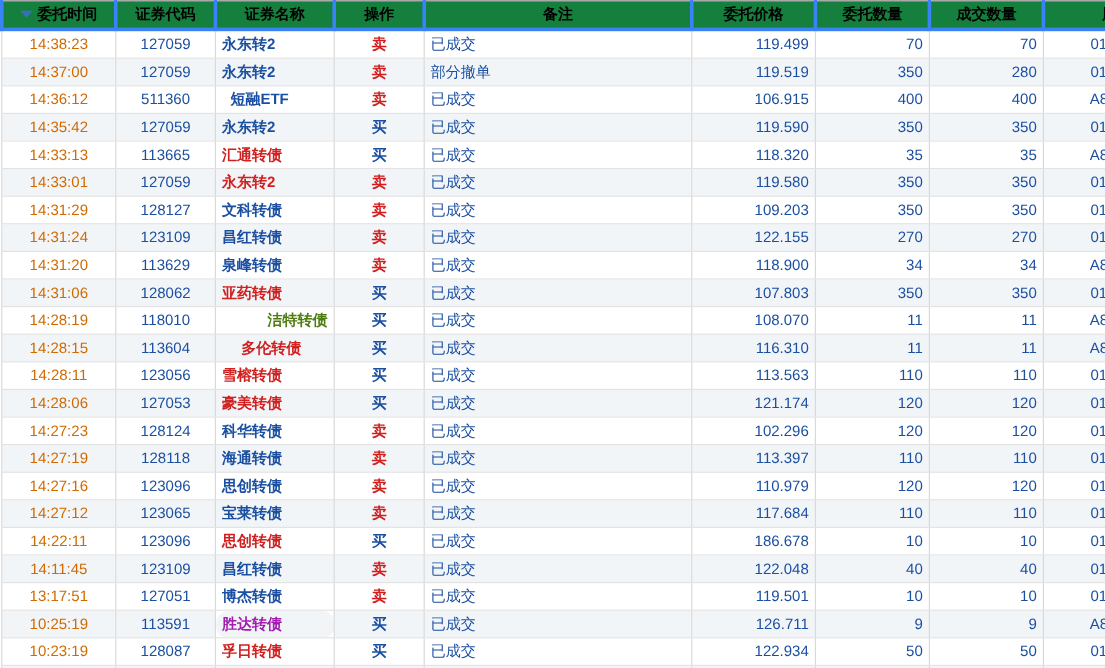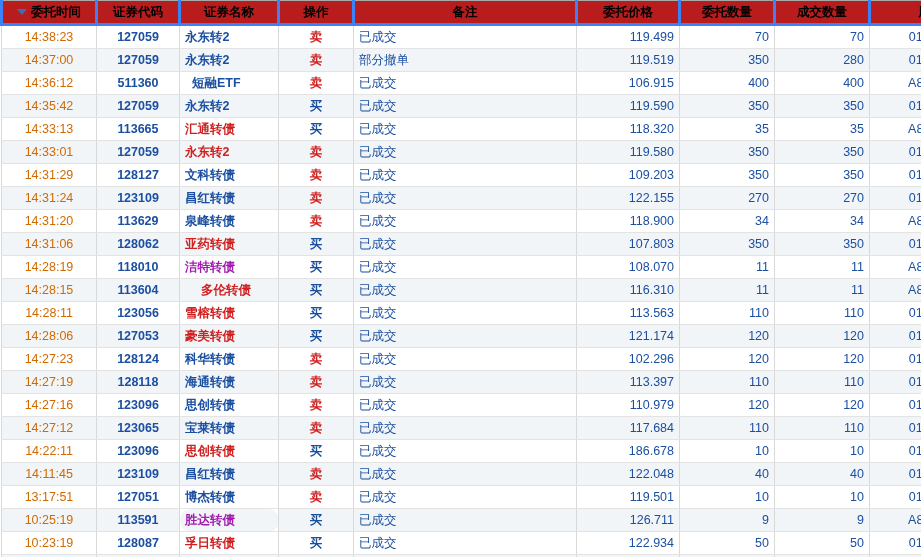--- a/index.html
+++ b/index.html
@@ -14,21 +14,21 @@
     width: 921px;
     height: 557px;
     overflow: hidden;
   }
   table.trade-table {
     border-collapse: collapse;
     width: 921px;
     table-layout: fixed;
   }
   table.trade-table th {
-    background: #b91c1c;
+    background: #15803d;
     border: 3px solid #3b82f6;
     border-top: 1px solid #a8a8a8;
     font-weight: bold;
     font-size: 12.5px;
     height: 22px;
     color: #000;
     padding: 0 4px;
     text-align: center;
     white-space: nowrap;
   }
@@ -37,21 +37,21 @@
     border-right: 1px solid #d9d9d9;
     border-bottom: 1px solid #e3e3e3;
     height: 22px;
     padding: 0 5px;
     white-space: nowrap;
     font-size: 12.5px;
     overflow: hidden;
   }
   
   .c-time   { width: 84px; }
-  .c-code   { width: 72px; font-weight: bold; }
+  .c-code   { width: 72px; }
   .c-name   { width: 88px; }
   .c-op     { width: 64px; }
   .c-note   { width: 212px; }
   .c-price  { width: 92px; }
   .c-qty    { width: 84px; }
   .c-fill   { width: 84px; }
   .c-acct   { width: 137px; }
 
   td.c-time  { color: #d06a00; text-align: center; padding-left: 8px; }
   td.c-code  { color: #1b4fa0; text-align: center; }
@@ -206,21 +206,21 @@
         <td class="c-op op-buy">买</td>
         <td class="c-note">已成交</td>
         <td class="c-price">107.803</td>
         <td class="c-qty">350</td>
         <td class="c-fill">350</td>
         <td class="c-acct">0120543164</td>
       </tr>
       <tr class="row-odd">
         <td class="c-time">14:28:19</td>
         <td class="c-code">118010</td>
-        <td class="c-name" style="color: #a21caf;">洁特转债</td>
+        <td class="c-name" style="color: #4d7c0f; text-align: right;">洁特转债</td>
         <td class="c-op op-buy">买</td>
         <td class="c-note">已成交</td>
         <td class="c-price">108.070</td>
         <td class="c-qty">11</td>
         <td class="c-fill">11</td>
         <td class="c-acct">A816291758</td>
       </tr>
       <tr class="row-even">
         <td class="c-time">14:28:15</td>
         <td class="c-code">113604</td>

